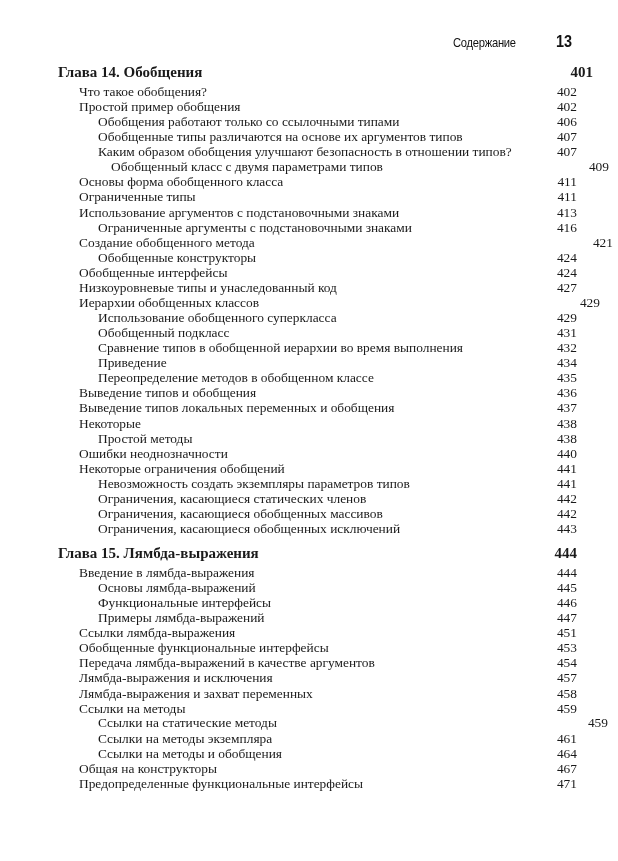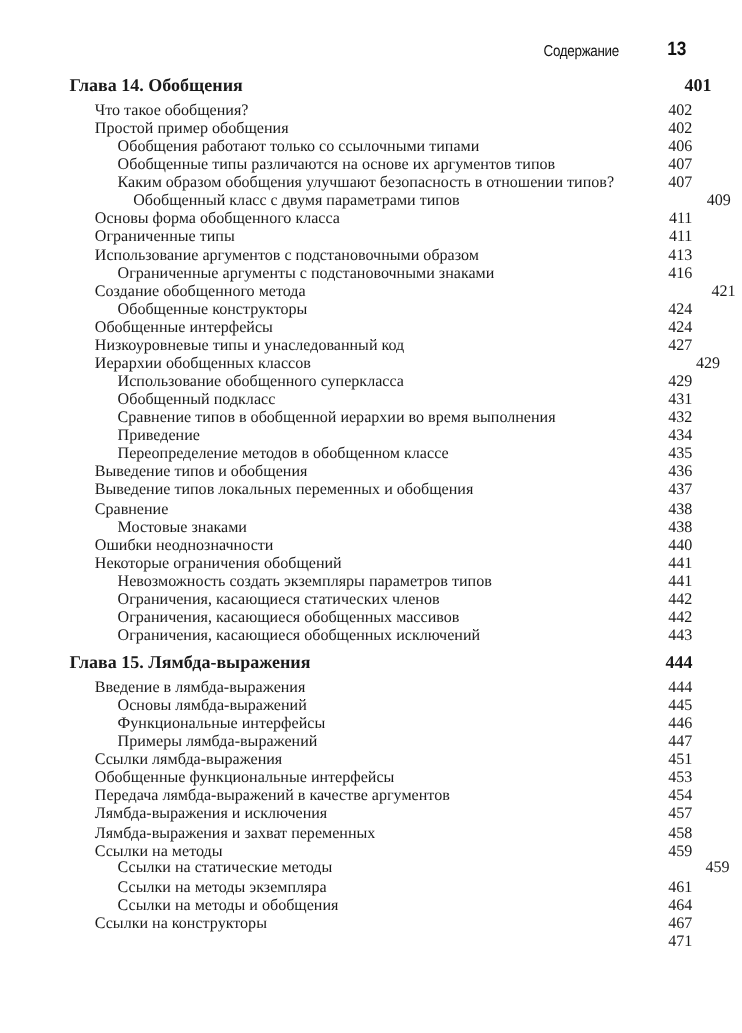--- a/index.html
+++ b/index.html
@@ -55,21 +55,21 @@
     </div>
     <div class="row l1" style="top: 174px;">
       <span class="t">Основы форма обобщенного класса</span>
       <span class="p">411</span>
     </div>
     <div class="row l1" style="top: 189px;">
       <span class="t">Ограниченные типы</span>
       <span class="p">411</span>
     </div>
     <div class="row l1" style="top: 205px;">
-      <span class="t">Использование аргументов с подстановочными образом</span>
+      <span class="t">Использование аргументов с подстановочными знаками</span>
       <span class="p">413</span>
     </div>
     <div class="row l2" style="top: 220px;">
       <span class="t">Ограниченные аргументы с подстановочными знаками</span>
       <span class="p">416</span>
     </div>
     <div class="row l1" style="top: 235px; padding-left: 36px;">
       <span class="t">Создание обобщенного метода</span>
       <span class="p">421</span>
     </div>
@@ -111,25 +111,25 @@
     </div>
     <div class="row l1" style="top: 385px;">
       <span class="t">Выведение типов и обобщения</span>
       <span class="p">436</span>
     </div>
     <div class="row l1" style="top: 400px;">
       <span class="t">Выведение типов локальных переменных и обобщения</span>
       <span class="p">437</span>
     </div>
     <div class="row l1" style="top: 416px;">
-      <span class="t">Сравнение</span>
+      <span class="t">Некоторые</span>
       <span class="p">438</span>
     </div>
     <div class="row l2" style="top: 431px;">
-      <span class="t">Мостовые знаками</span>
+      <span class="t">Простой методы</span>
       <span class="p">438</span>
     </div>
     <div class="row l1" style="top: 446px;">
       <span class="t">Ошибки неоднозначности</span>
       <span class="p">440</span>
     </div>
     <div class="row l1" style="top: 461px;">
       <span class="t">Некоторые ограничения обобщений</span>
       <span class="p">441</span>
     </div>
@@ -199,19 +199,20 @@
     </div>
     <div class="row l2" style="top: 731px;">
       <span class="t">Ссылки на методы экземпляра</span>
       <span class="p">461</span>
     </div>
     <div class="row l2" style="top: 746px;">
       <span class="t">Ссылки на методы и обобщения</span>
       <span class="p">464</span>
     </div>
     <div class="row l1" style="top: 761px;">
-      <span class="t">Ссылки на конструкторы</span>
+      <span class="t">Общая на конструкторы</span>
       <span class="p">467</span>
     </div>
     <div class="row l1" style="top: 776px;">
+      <span class="t">Предопределенные функциональные интерфейсы</span>
       <span class="p">471</span>
     </div>
   </div>
 
 </body></html>

